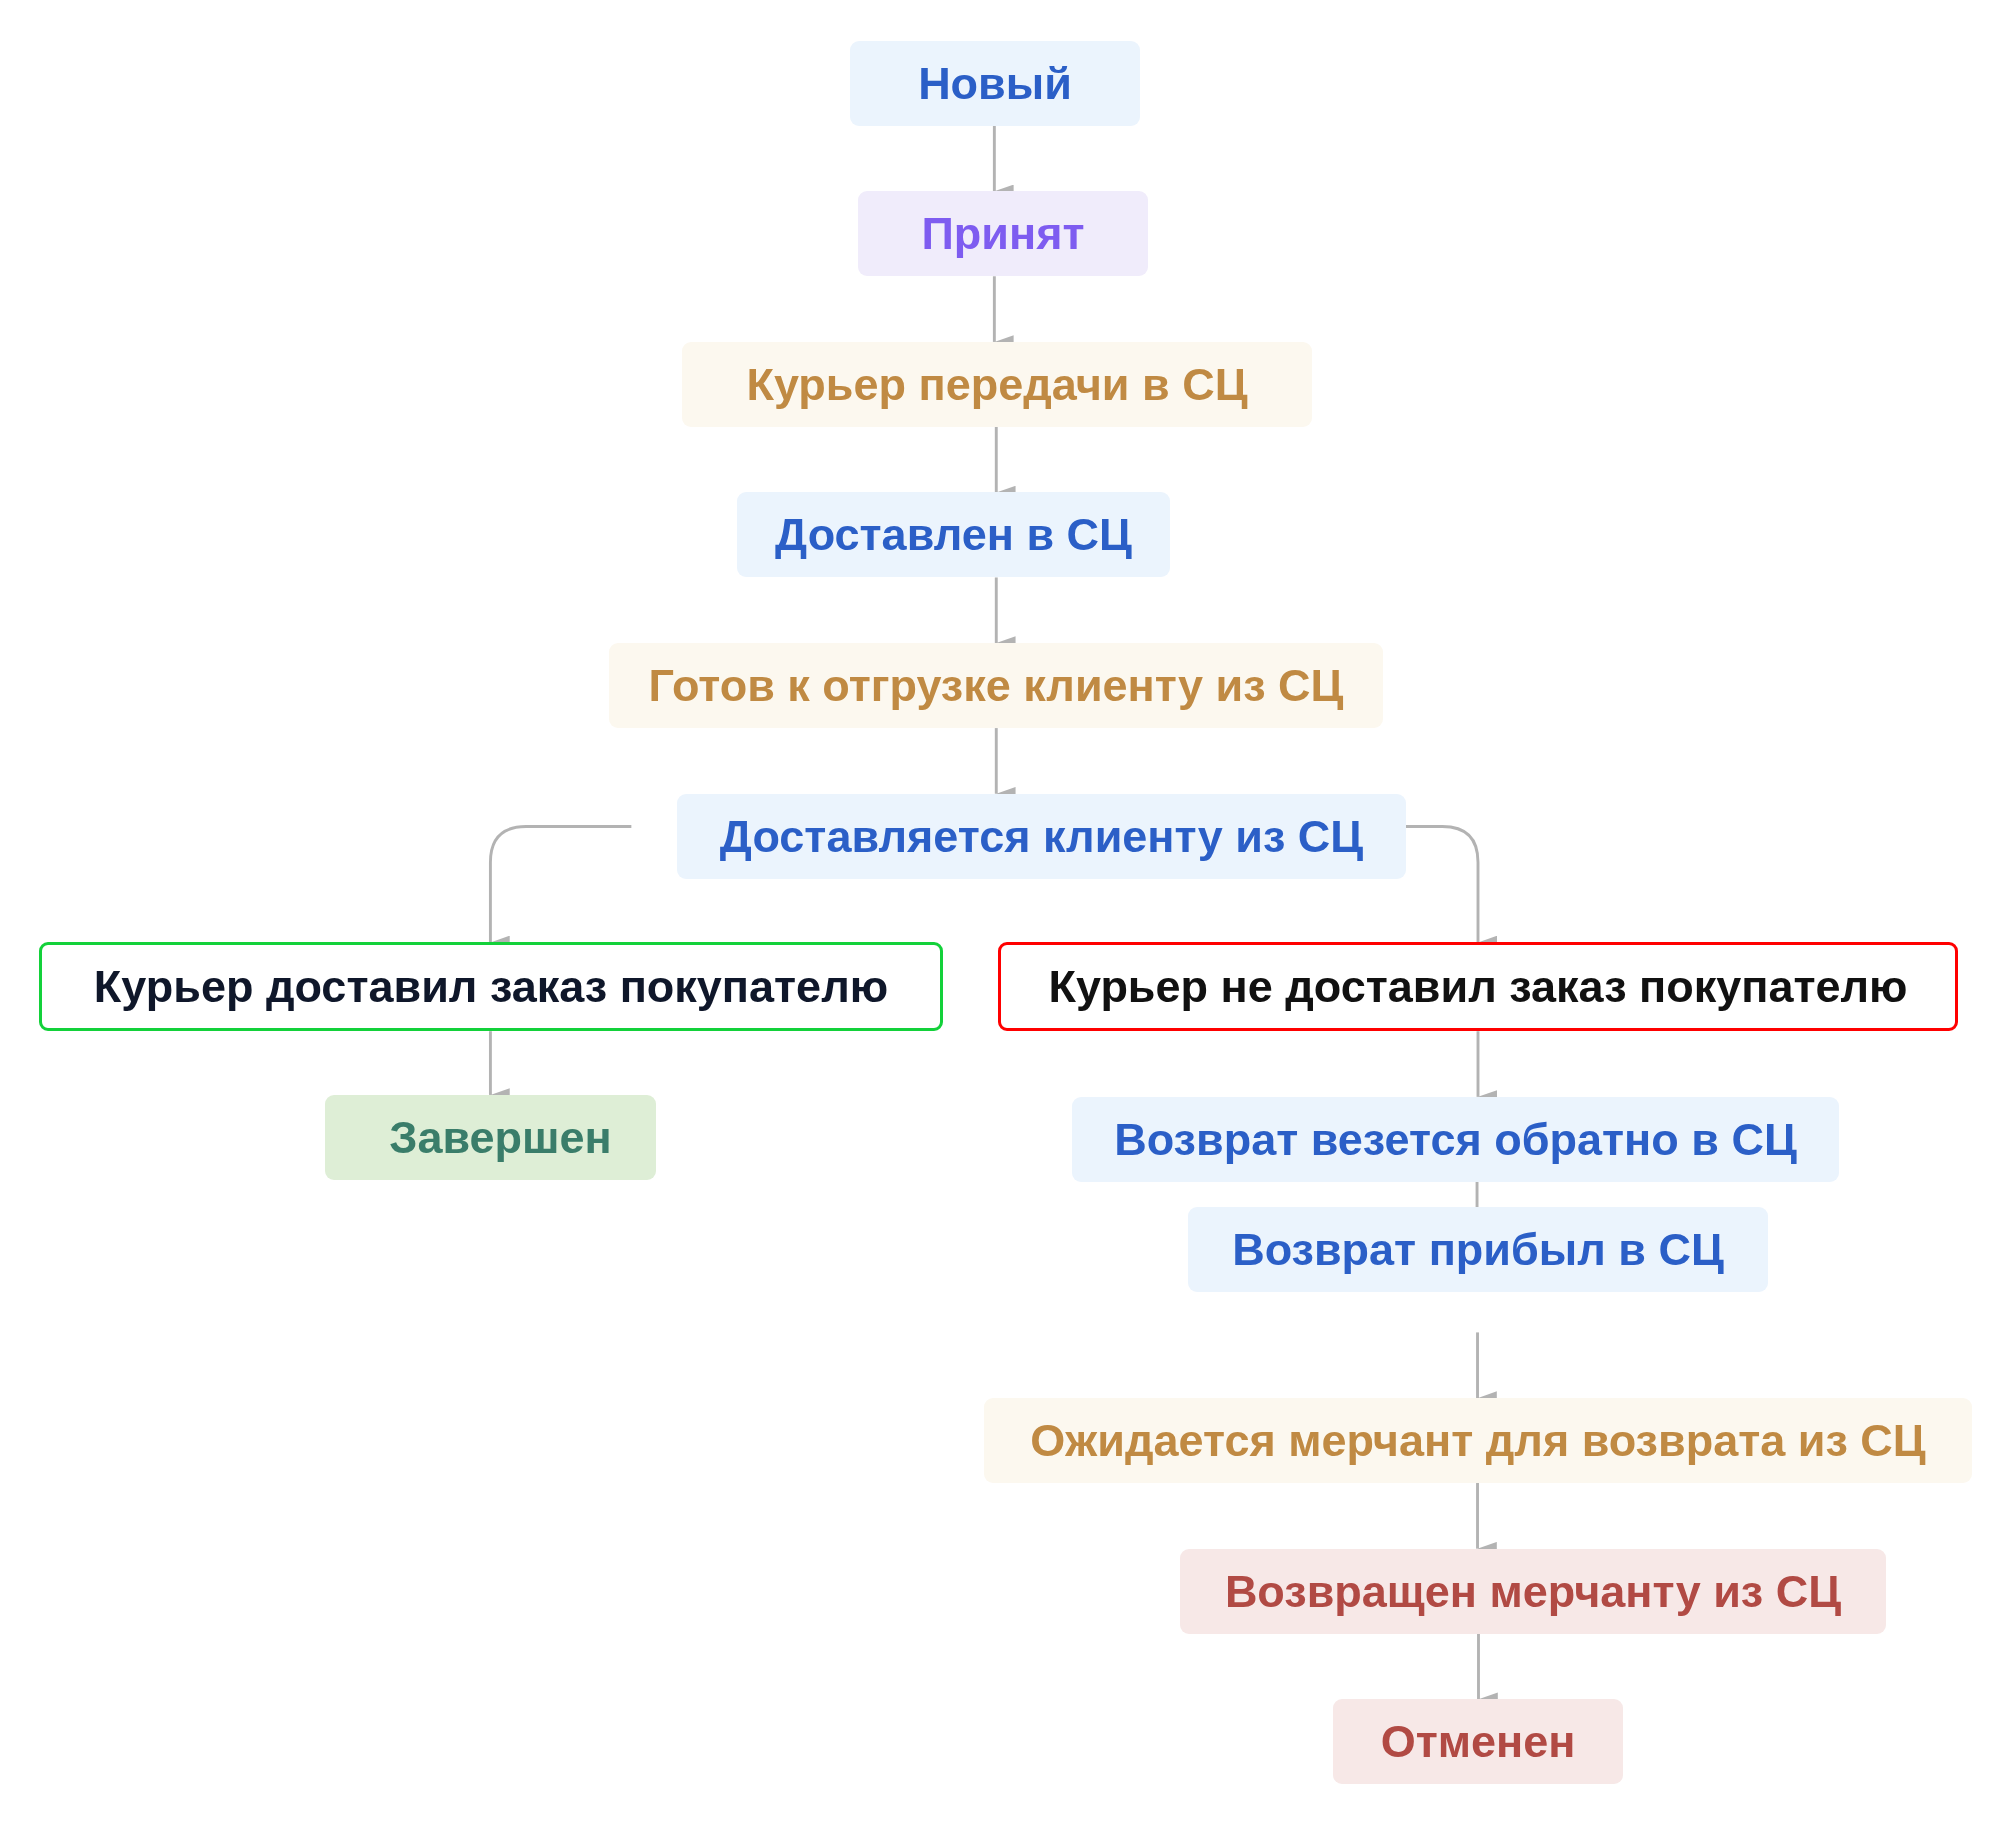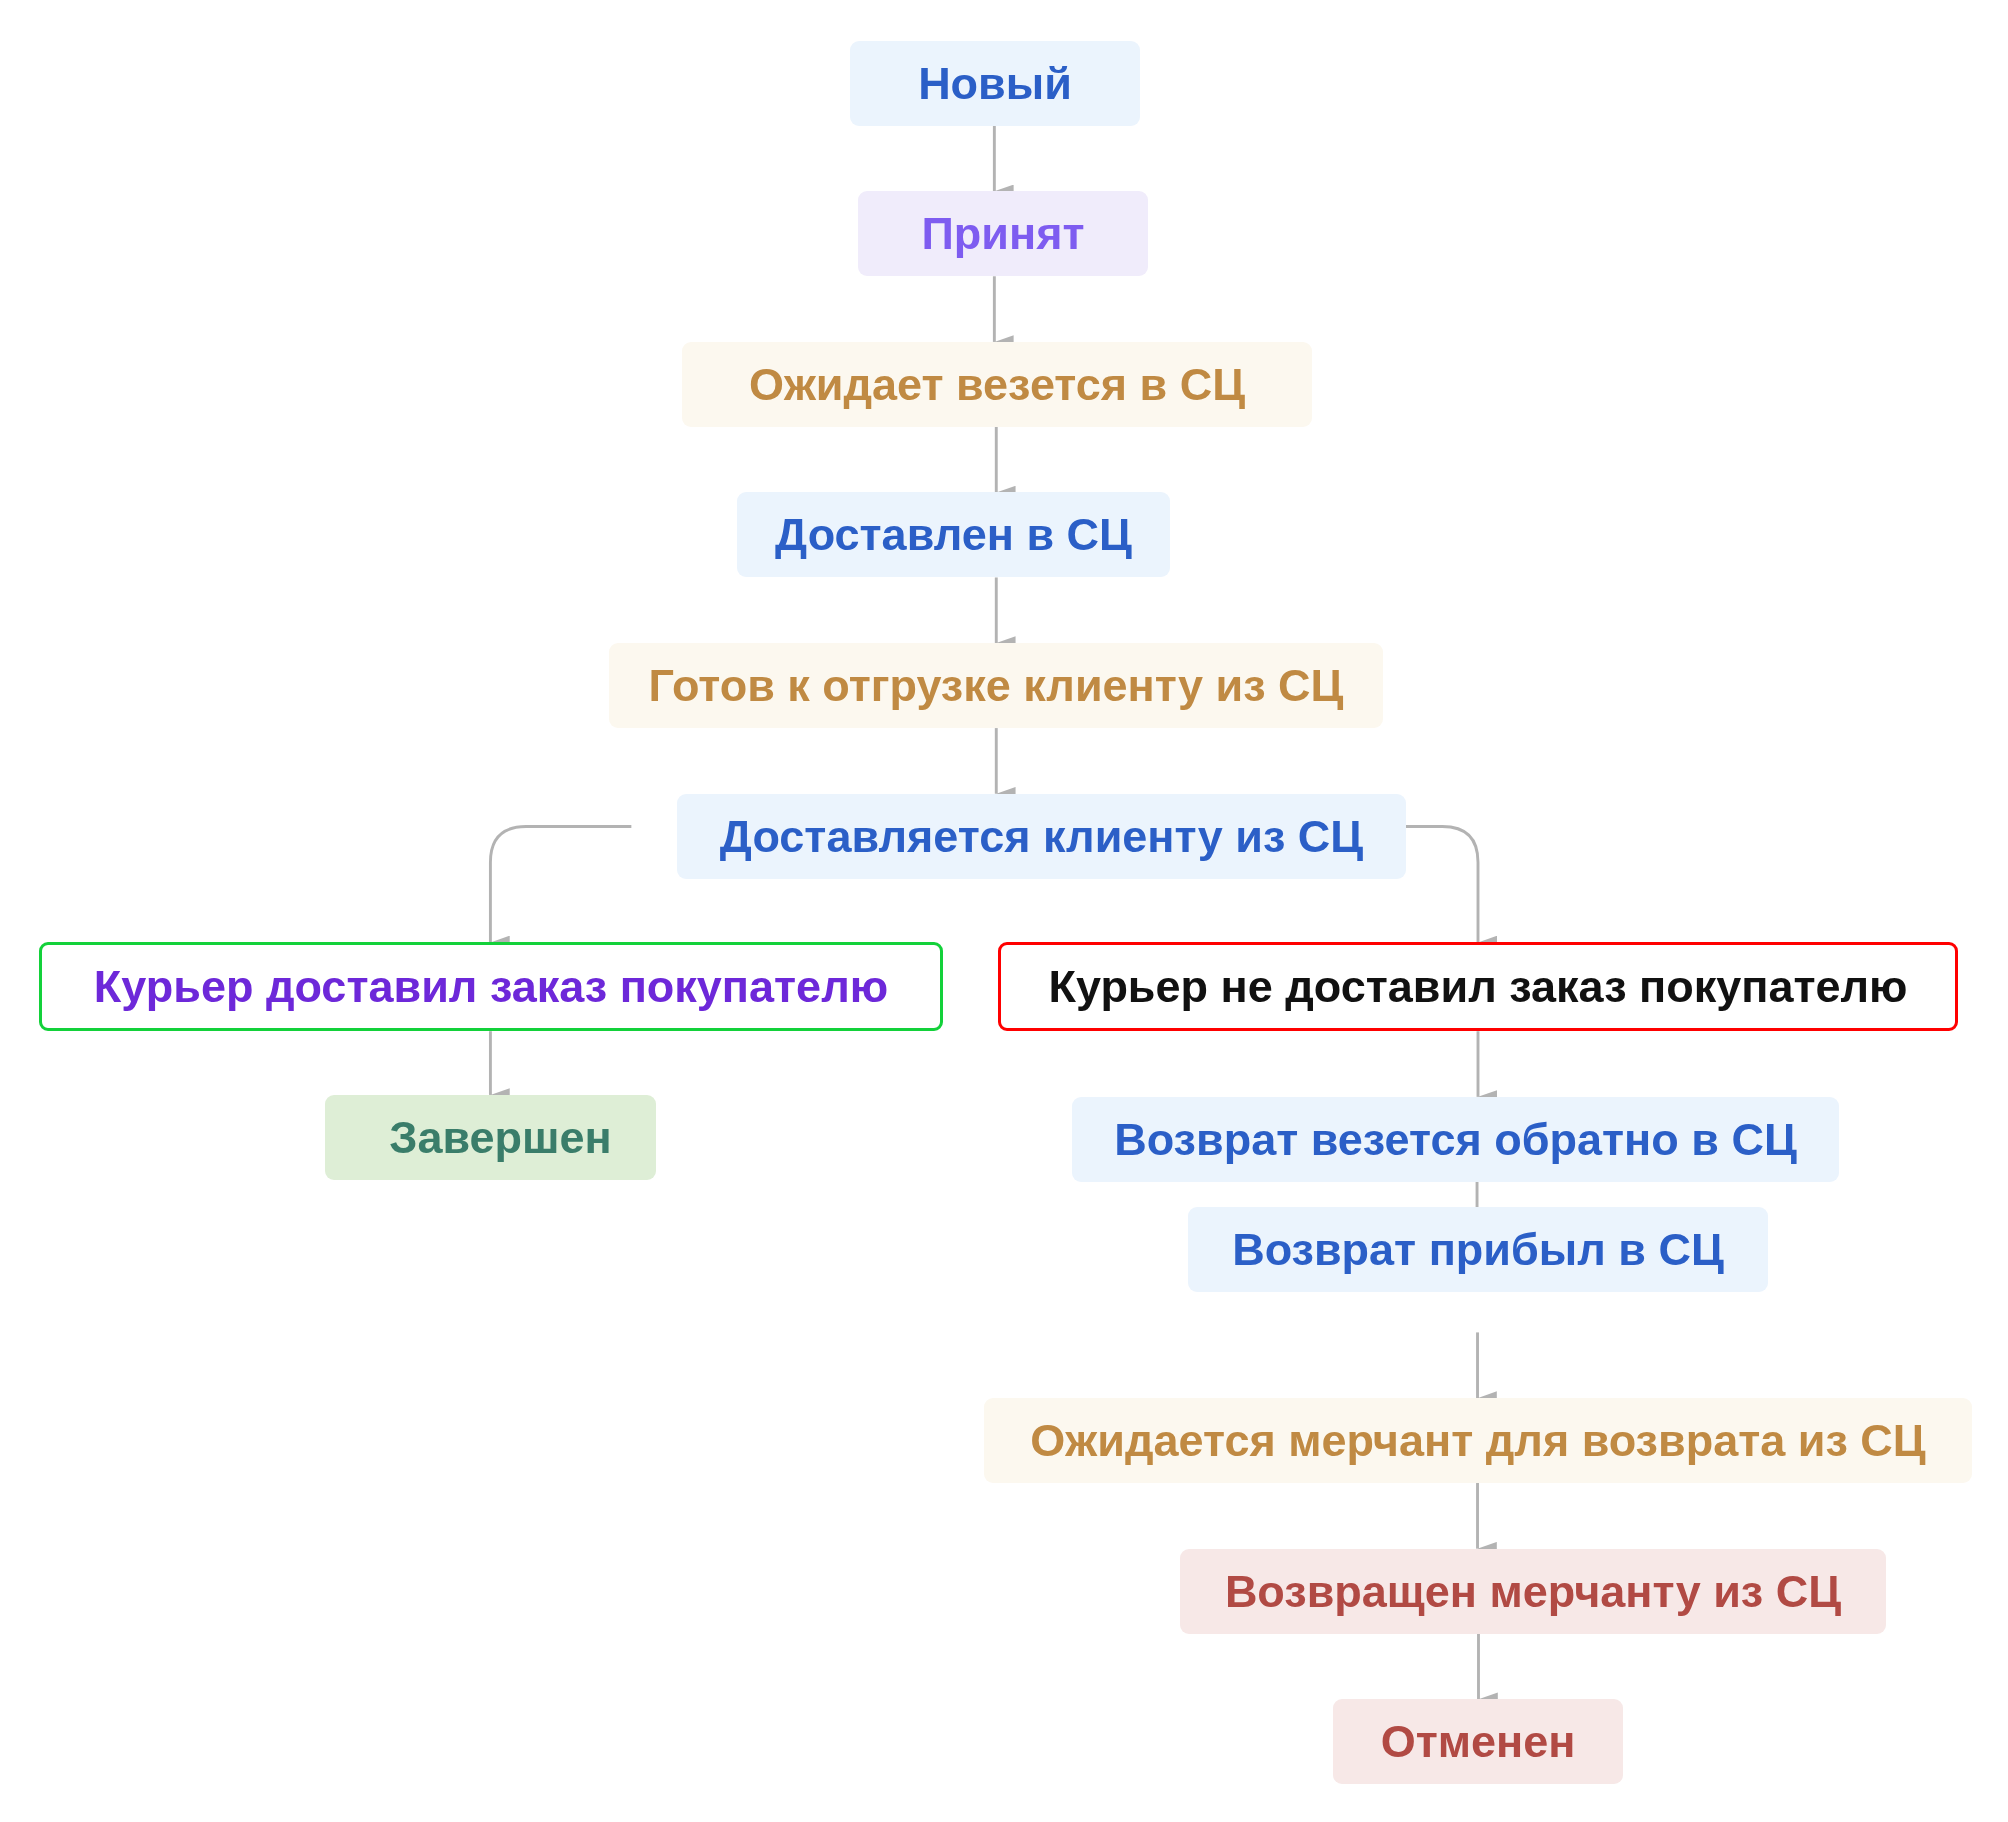--- a/index.html
+++ b/index.html
@@ -8,21 +8,21 @@
   #edges { position: absolute; left: 0; top: 0; width: 2008px; height: 1823px; }
   .node { position: absolute; box-sizing: border-box; border-radius: 9px;
           display: flex; align-items: center; justify-content: center;
           font-weight: bold; font-size: 45px; white-space: nowrap; }
   .node span { display: block; line-height: 1; }
   .t-blue   { background: #EBF4FD; color: #2B5FC7; }
   .t-purple { background: #F0ECFB; color: #7E5CF0; }
   .t-brown  { background: #FCF8EF; color: #C08A43; }
   .t-green  { background: #DEEED6; color: #3A7D6A; padding-left: 20px; }
   .t-red    { background: #F7E8E7; color: #B14A44; }
-  .t-ok     { background: #ffffff; color: #6d28d9; border: 3.9px solid #13D13A; }
+  .t-ok     { background: #ffffff; color: #0f172a; border: 3.9px solid #13D13A; }
   .t-fail   { background: #ffffff; color: #111111; border: 3.9px solid #FF0000; }
 
   #n-new        { left: 850px;  top: 41px;   width: 290px;  height: 85px; }
   #n-accepted   { left: 850px;  top: 191px;  width: 290px;  height: 85px; margin-left: 8px; }
   #n-awaiting   { left: 682px;  top: 342px;  width: 630px;  height: 85px; }
   #n-delivered  { left: 737px;  top: 492px;  width: 433px;  height: 85px; }
   #n-ready      { left: 609px;  top: 643px;  width: 774px;  height: 85px; }
   #n-delivering { left: 631px;  top: 794px;  width: 729px;  height: 85px; margin-left: 46px; }
   #n-ok         { left: 39px;   top: 942px;  width: 904px;  height: 89px; }
   #n-done       { left: 325px;  top: 1095px; width: 331px;  height: 85px; }
@@ -59,21 +59,21 @@
     </g>
 </svg>
 
 <div class="node t-blue" id="n-new">
     <span>Новый</span>
   </div>
 <div class="node t-purple" id="n-accepted">
     <span>Принят</span>
   </div>
 <div class="node t-brown" id="n-awaiting">
-    <span>Ожидает везется в СЦ</span>
+    <span>Курьер передачи в СЦ</span>
   </div>
 <div class="node t-blue" id="n-delivered">
     <span>Доставлен в СЦ</span>
   </div>
 <div class="node t-brown" id="n-ready">
     <span>Готов к отгрузке клиенту из СЦ</span>
   </div>
 <div class="node t-blue" id="n-delivering">
     <span>Доставляется клиенту из СЦ</span>
   </div>

